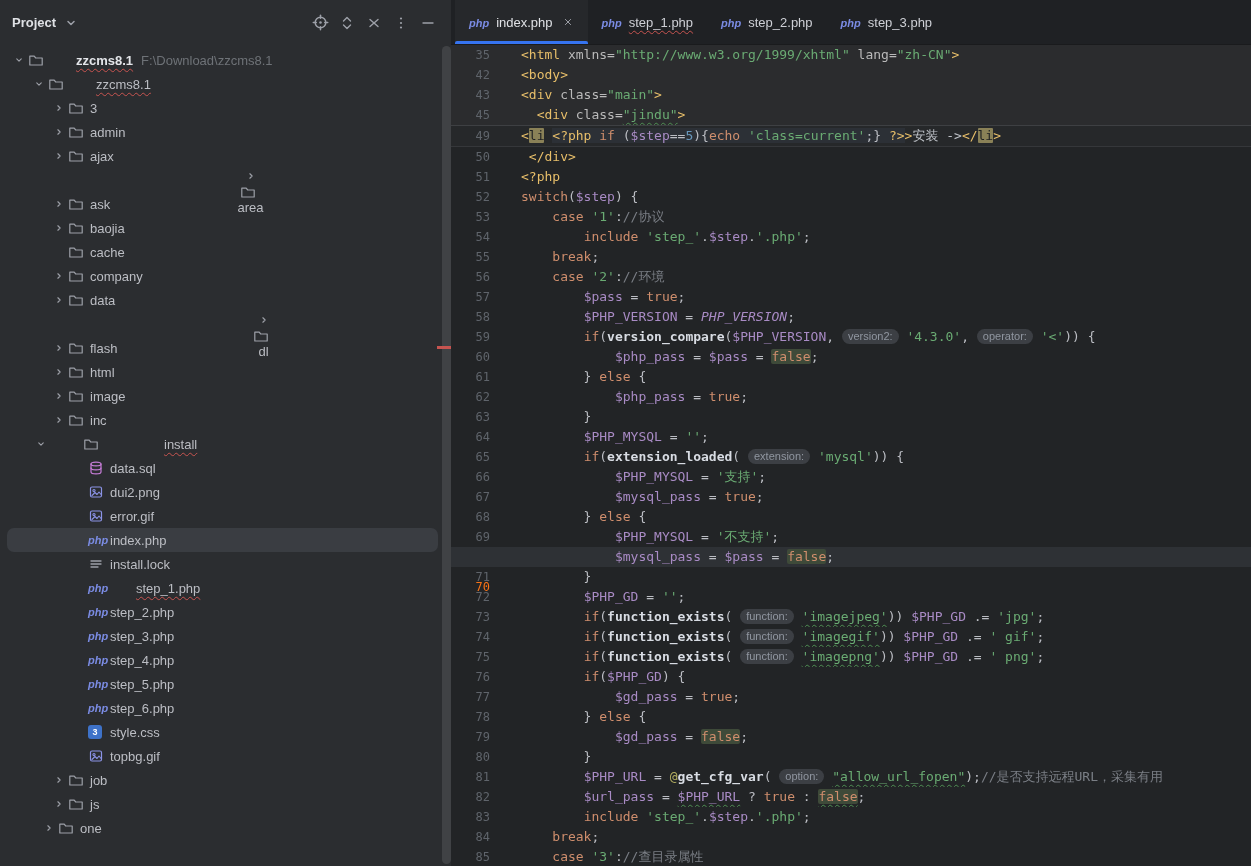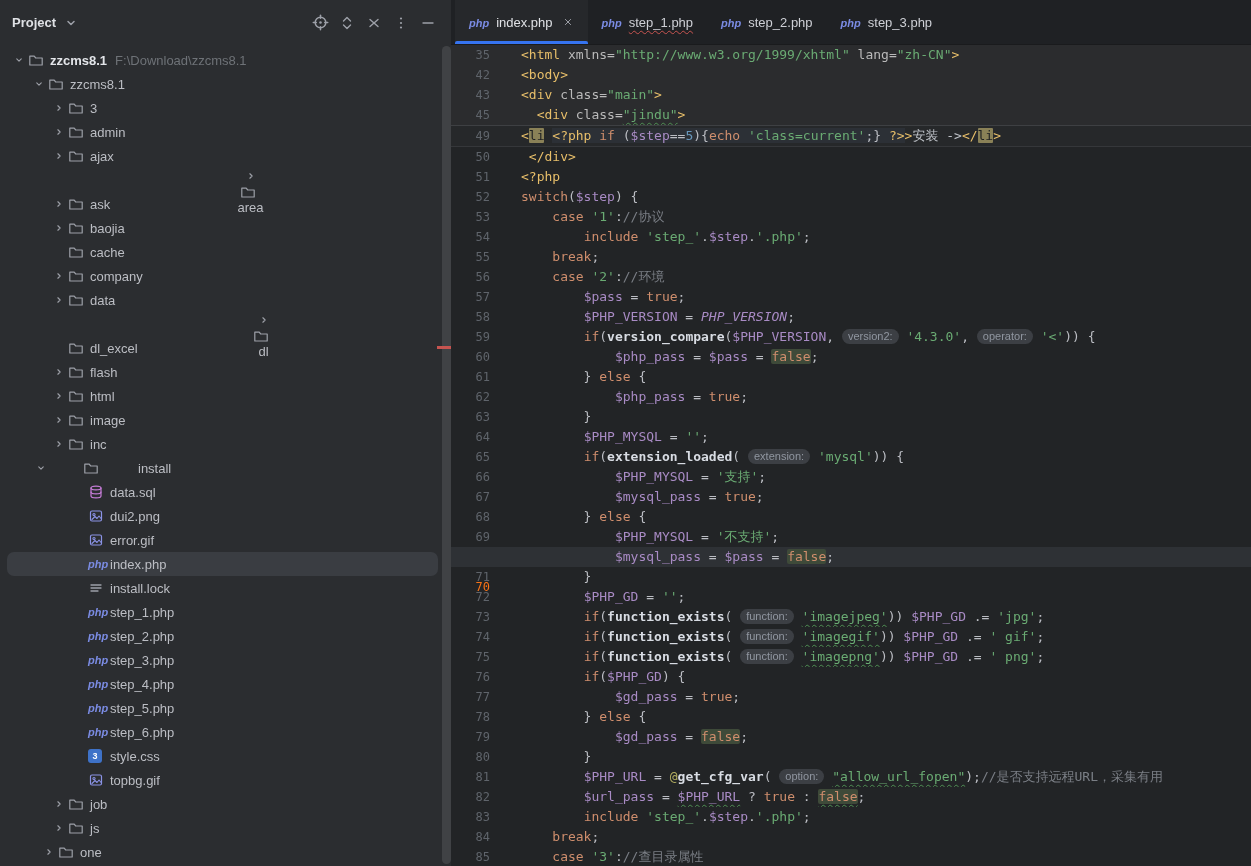--- a/index.html
+++ b/index.html
@@ -21,22 +21,22 @@
   .tree { position:absolute; top:45px; left:0; right:0; bottom:0; padding-top:3px; }
   .trow { height:24px; display:flex; align-items:center; font-size:13px;
           color:#BCBEC4; white-space:nowrap; position:relative; }
   .trow.selected::before { content:""; position:absolute; left:7px; right:13px; top:0; bottom:0;
           background:#3A3D42; border-radius:7px; }
   .trow > * { position:relative; }
   .chev { width:18px; display:inline-flex; justify-content:center; flex:none; }
   .chev svg { stroke:#9DA0A8; fill:none; stroke-width:1.5; stroke-linecap:round; stroke-linejoin:round; }
   .ticon { width:22px; display:inline-flex; justify-content:flex-start; flex:none; }
   .tlabel.bold { font-weight:bold; color:#E3E5E9; }
-  .tlabel.squig { text-decoration-style:wavy;
-                  text-decoration-color:#C75450; text-decoration-thickness:1px; text-underline-offset:3px; }
+  .tlabel.squig { text-decoration:underline; text-decoration-style:wavy;
+                  text-decoration-color:#C75450; text-decoration-thickness:1px; text-underline-offset:3px;margin-left:26px; }
   .tpath { color:#6E7277; margin-left:8px; }
   .php-badge { font-style:italic; font-weight:bold; font-size:11px; color:#7B8CE4; letter-spacing:0; }
   .css-badge { width:14px; height:14px; background:#3E72C8; border-radius:3px; color:#fff;
                font-size:9px; font-weight:bold; display:inline-flex; align-items:center; justify-content:center; }
   .panel-scrollbar { position:absolute; left:442px; top:46px; bottom:2px; width:9px;
                background:rgba(255,255,255,0.10); border-radius:5px; }
   .error-dash { position:absolute; left:437px; top:346px; width:14px; height:3px; background:#C75450; }
 
   
   .editor-area { position:absolute; left:451px; top:0; right:0; bottom:0; background:#222426; }
@@ -281,29 +281,20 @@
             </svg>
           </span>
           <span class="ticon">
             <svg width="16" height="16" viewBox="0 0 16 16" fill="none" stroke-linecap="round" stroke-linejoin="round">
               <path d="M1.8 4.2 h4.4 l1.5 1.8 h6.5 v7 h-12.4 z" stroke="#9DA0A8" stroke-width="1.2"></path>
             </svg>
           </span>
           <span class="tlabel">dl</span>
         </div>
         <div class="trow" style="padding-left: 50px;">
-          <span class="chev"></span>
-          <span class="ticon">
-            <svg width="16" height="16" viewBox="0 0 16 16" fill="none" stroke-linecap="round" stroke-linejoin="round">
-              <path d="M1.8 4.2 h4.4 l1.5 1.8 h6.5 v7 h-12.4 z" stroke="#9DA0A8" stroke-width="1.2"></path>
-            </svg>
-          </span>
-          <span class="tlabel">dl_excel</span>
-        </div>
-        <div class="trow" style="padding-left: 50px;">
           <span class="chev">
             <svg width="12" height="16" viewBox="0 0 16 16" fill="none" stroke-linecap="round" stroke-linejoin="round">
               <polyline points="6.5,5 9.5,8 6.5,11" stroke="#9DA0A8" stroke-width="1.5"></polyline>
             </svg>
           </span>
           <span class="ticon">
             <svg width="16" height="16" viewBox="0 0 16 16" fill="none" stroke-linecap="round" stroke-linejoin="round">
               <path d="M1.8 4.2 h4.4 l1.5 1.8 h6.5 v7 h-12.4 z" stroke="#9DA0A8" stroke-width="1.2"></path>
             </svg>
           </span>

